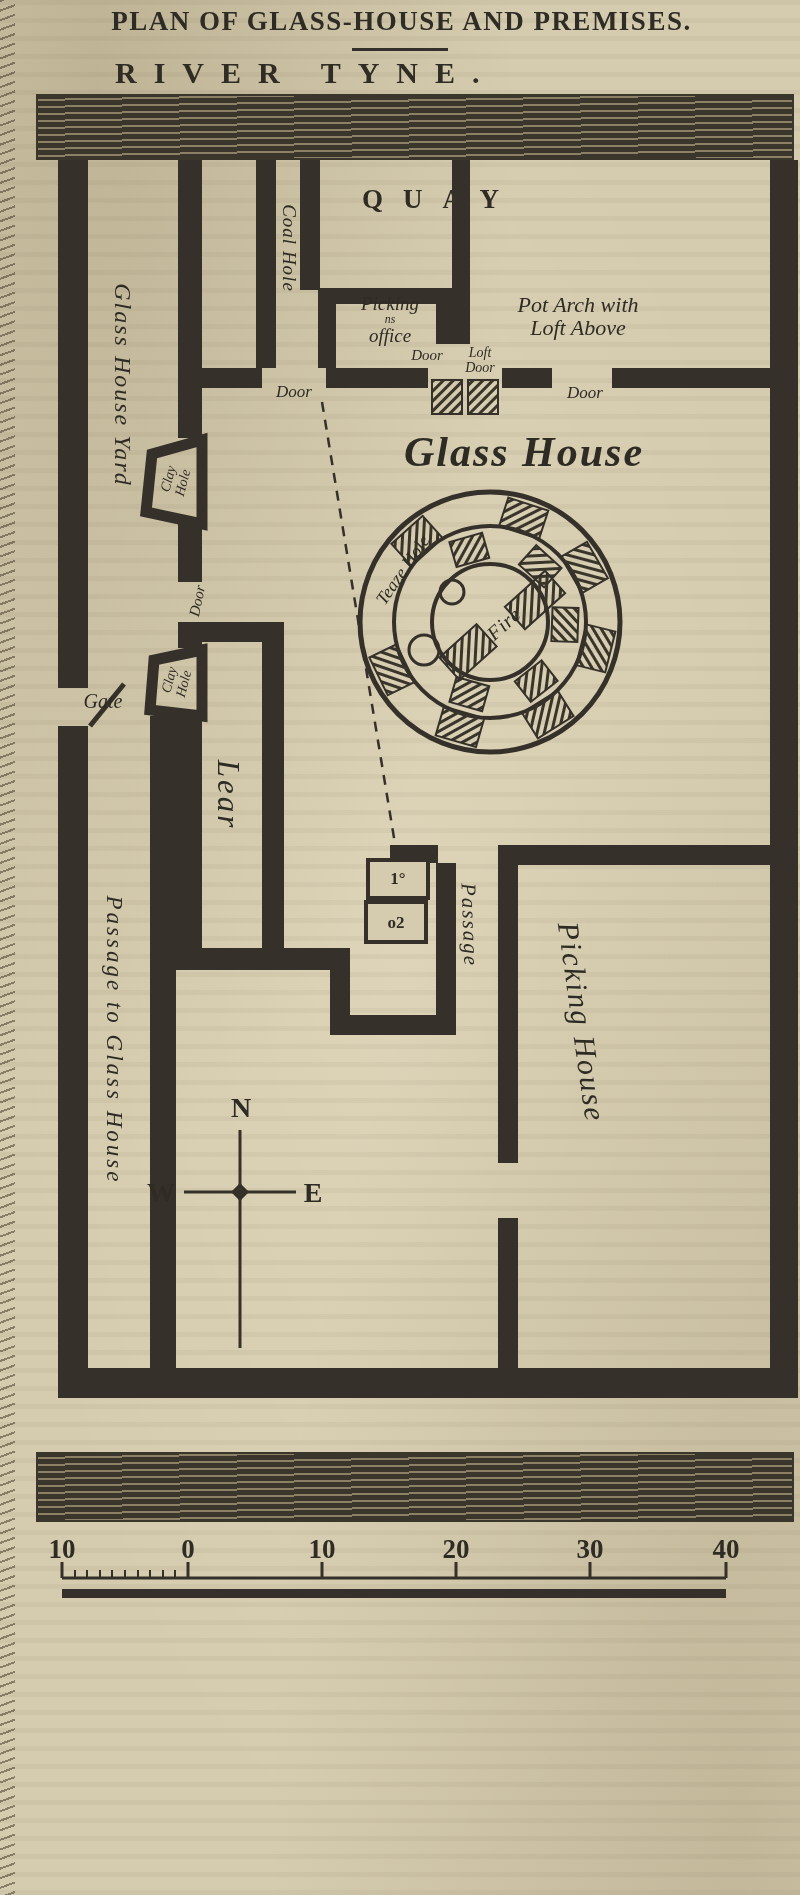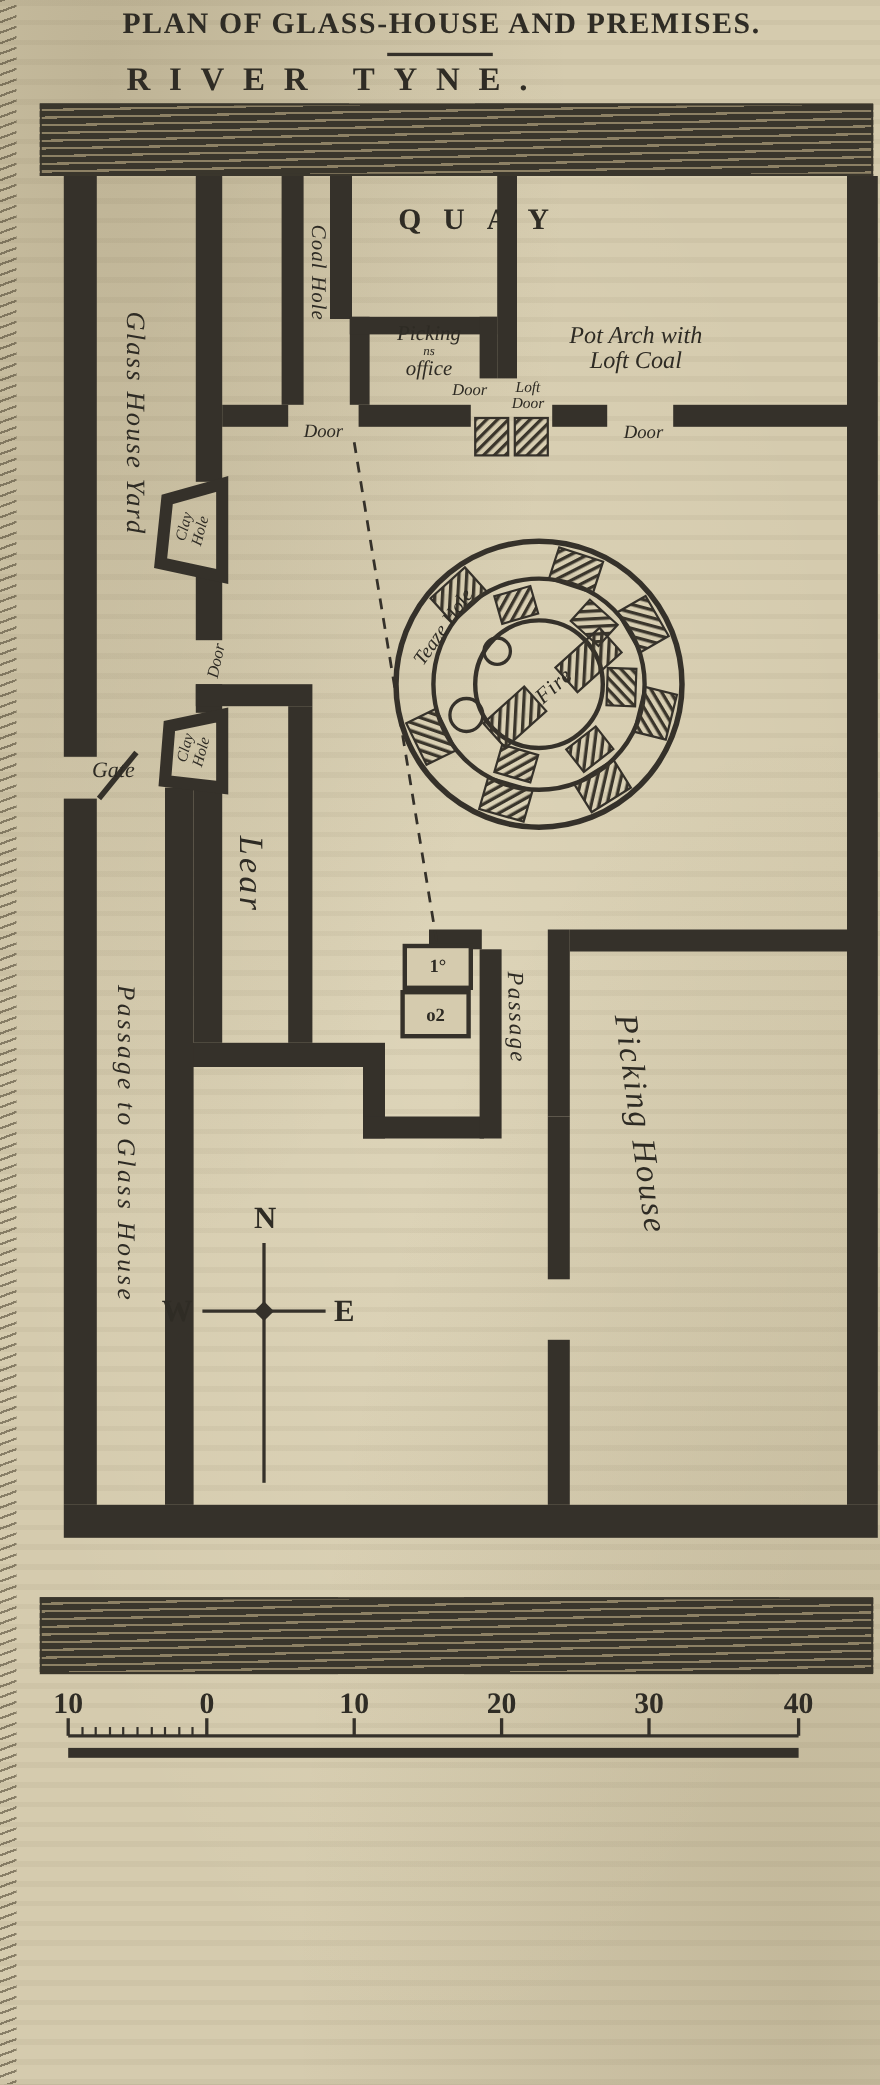--- a/index.html
+++ b/index.html
@@ -200,33 +200,34 @@
   <div class="lbl lbl-stack" style="left:390px;top:320px;font-size:19px;">
     <span>
         <span>Picking</span>
         <span class="sup">ns</span>
       </span>
     <span>office</span>
   </div>
 
   <div class="lbl lbl-stack" style="left:578px;top:316px;font-size:22px;">
     <span>Pot Arch with</span>
-    <span>Loft Coal</span>
+    <span>Loft Above</span>
   </div>
 
   <div class="lbl lbl-stack" style="left:480px;top:361px;font-size:14px;">
     <span>Loft</span>
     <span>Door</span>
   </div>
 
   <div class="lbl" style="left:427px;top:356px;font-size:15px;">Door</div>
   <div class="lbl" style="left:294px;top:392px;font-size:17px;">Door</div>
   <div class="lbl" style="left:585px;top:393px;font-size:17px;">Door</div>
   <div class="lbl" style="left:198px;top:601px;font-size:15px;transform:translate(-50%,-50%) rotate(-78deg);">Door</div>
 
+  <div class="lbl" style="left:524px;top:452px;font-size:42px;font-weight:600;letter-spacing:2px;">Glass House</div>
 
   <div class="lbl" style="left:403px;top:570px;font-size:18px;transform:translate(-50%,-50%) rotate(-55deg);">Teaze Hole</div>
 
   <div class="lbl" style="left:504px;top:624px;font-size:20px;letter-spacing:1px;transform:translate(-50%,-50%) rotate(-42deg);">Fire</div>
 
   <div class="lbl lbl-stack" style="left:176px;top:481px;font-size:14px;transform:translate(-50%,-50%) rotate(-75deg);">
     <span>Clay</span>
     <span>Hole</span>
   </div>
   <div class="lbl lbl-stack" style="left:177px;top:682px;font-size:14px;transform:translate(-50%,-50%) rotate(-75deg);">

